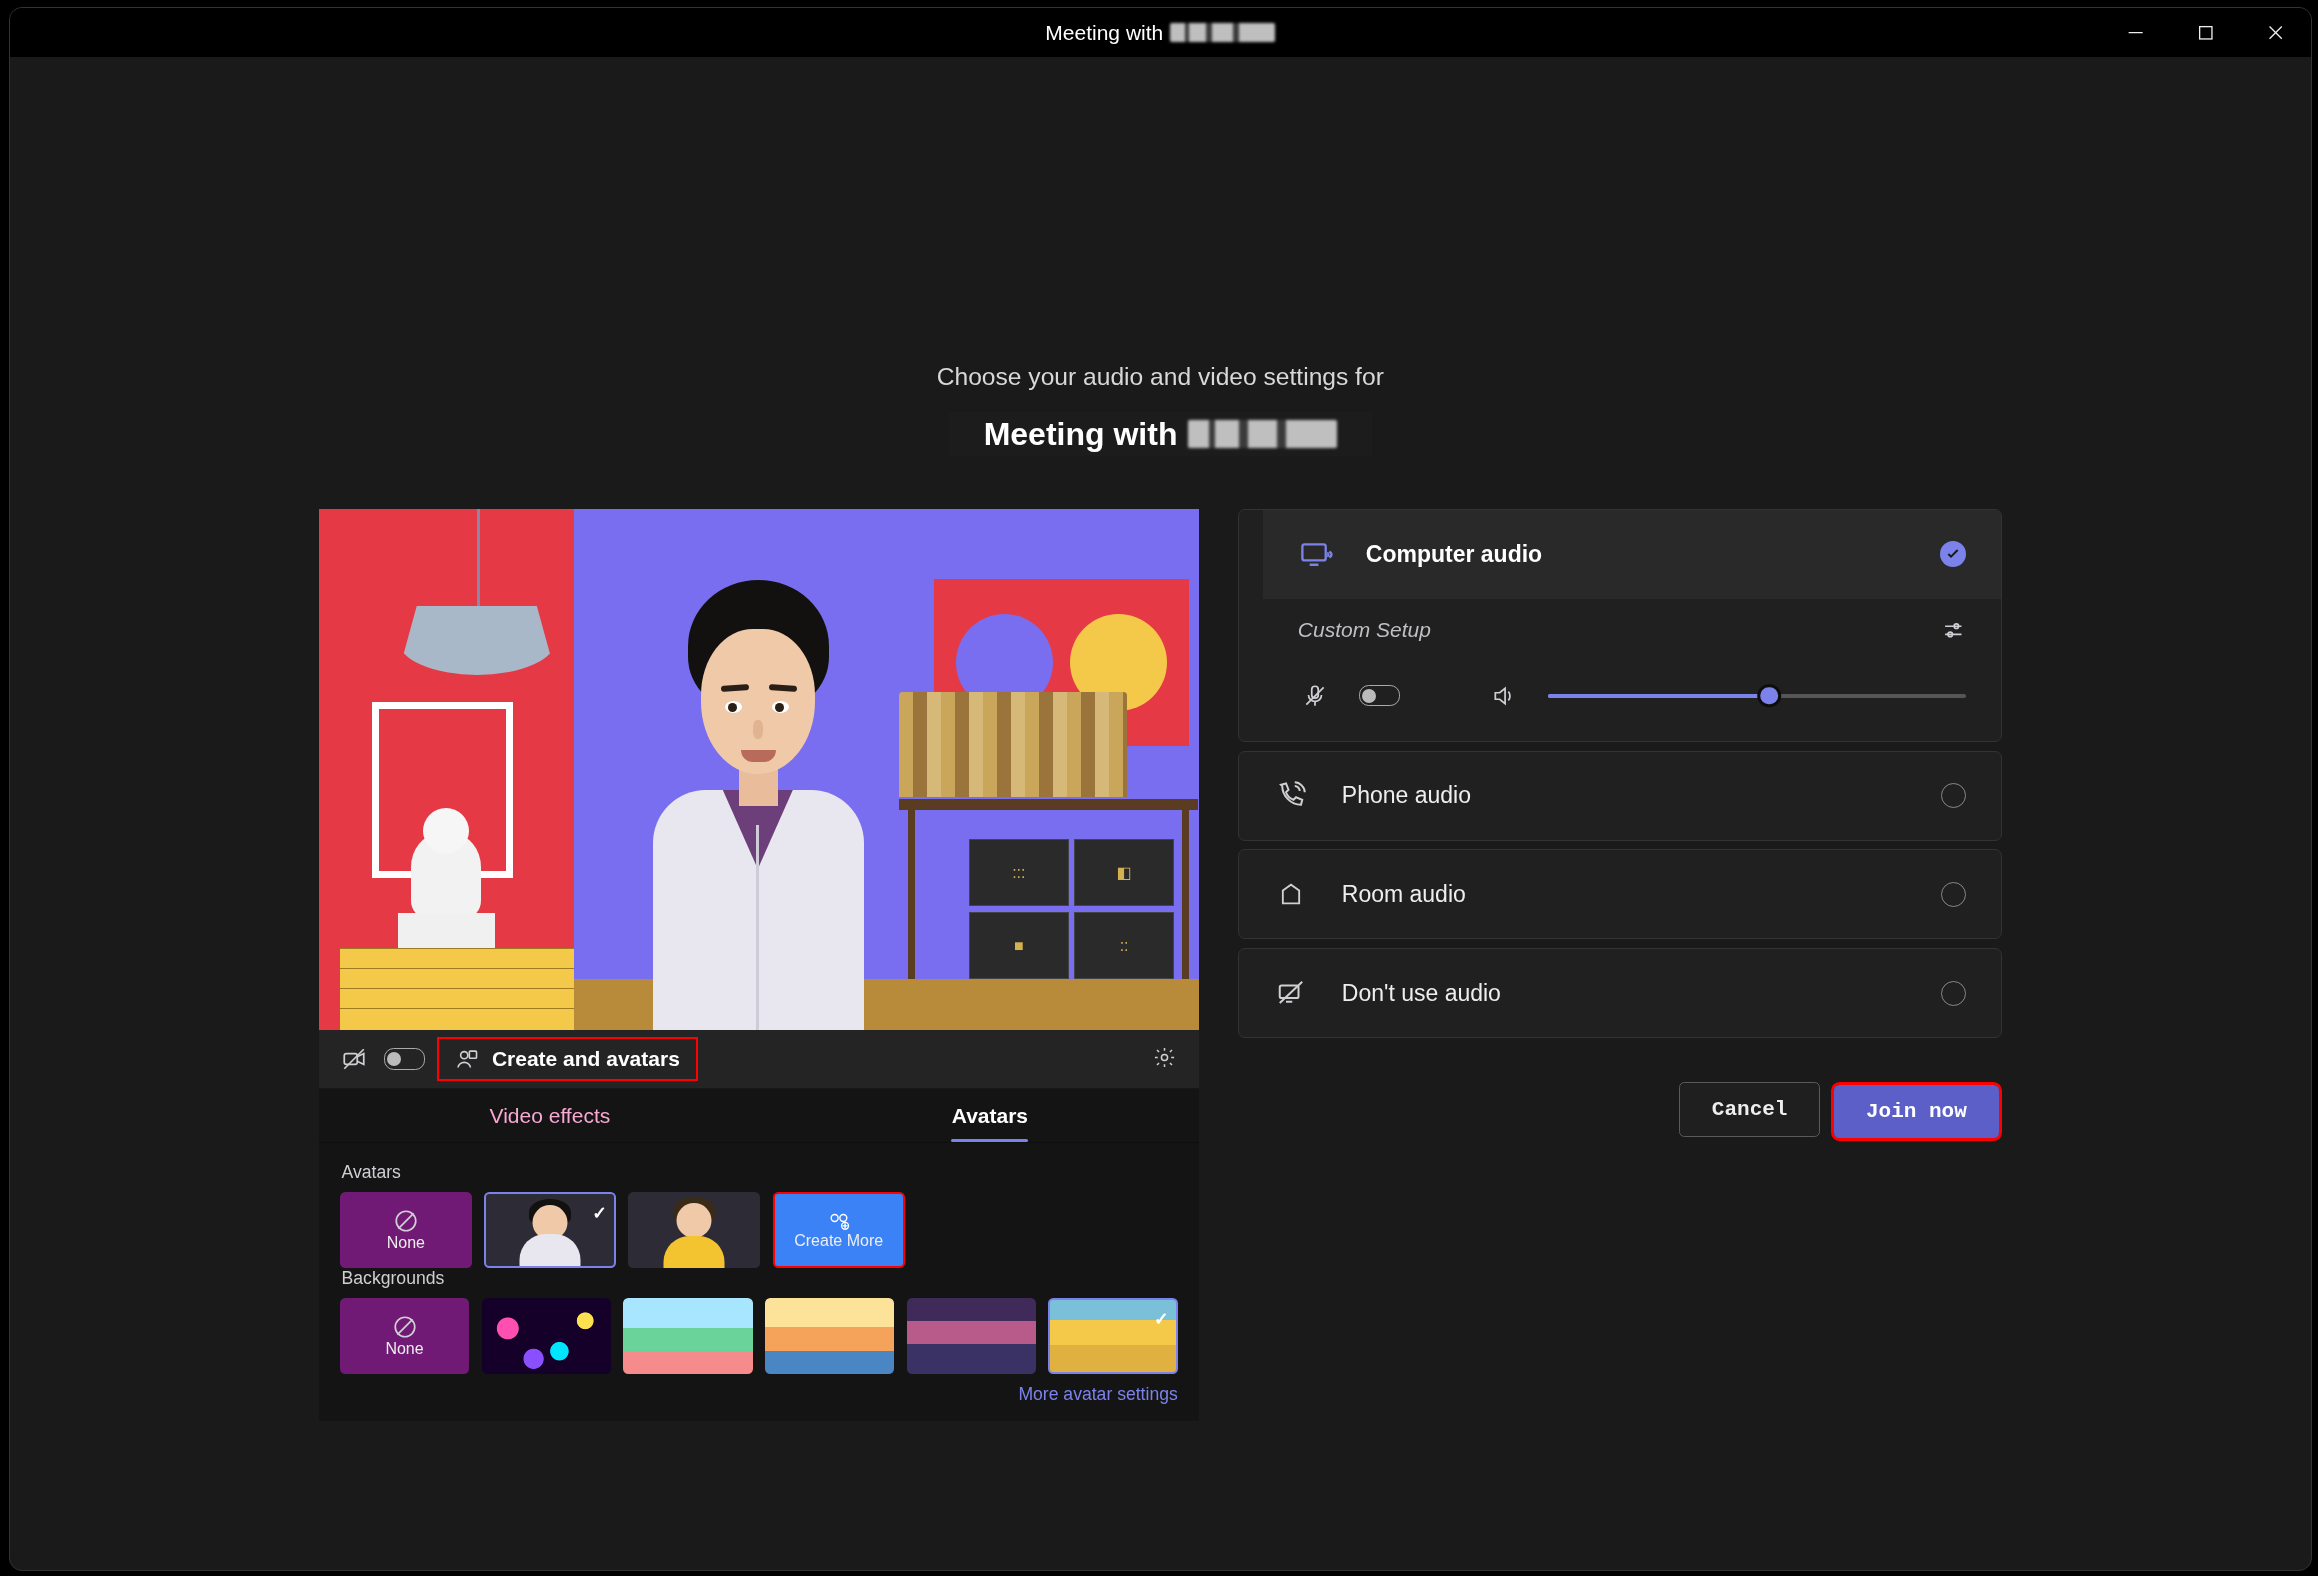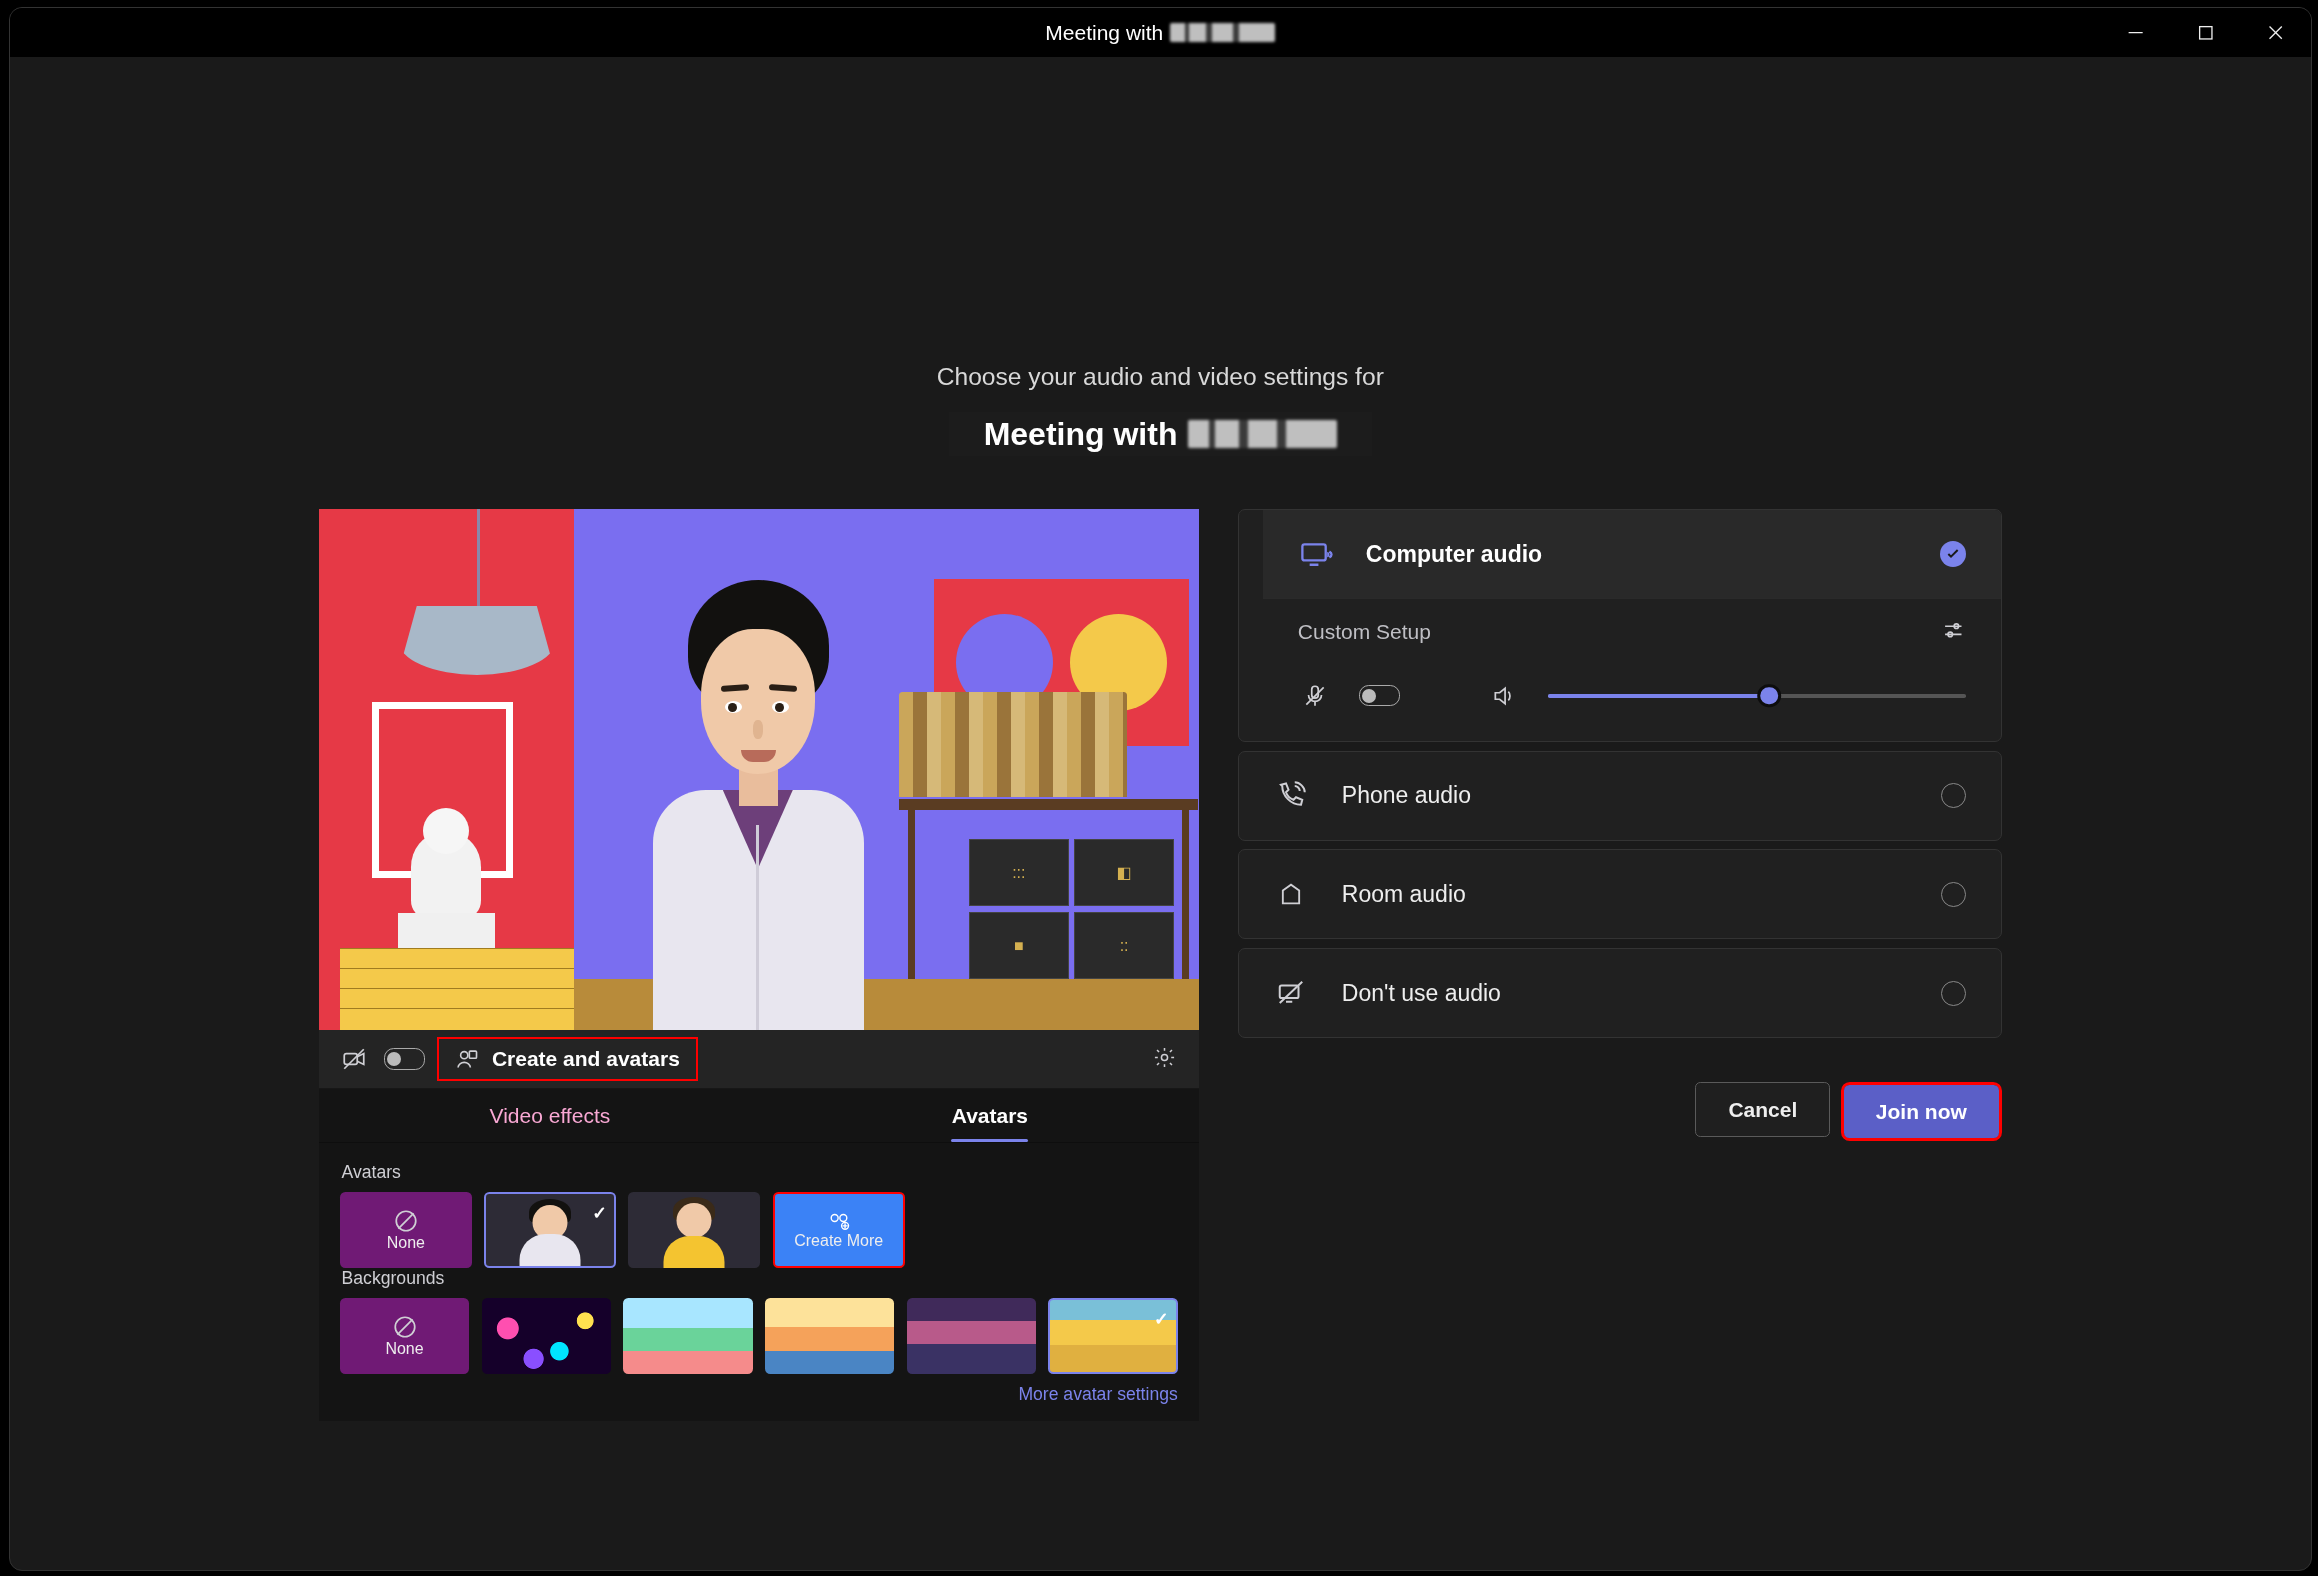--- a/index.html
+++ b/index.html
@@ -519,21 +519,21 @@
     display:inline-block;
   }
   .radio.checked {
     width: 26px; height: 26px;
     border: none;
     background: #7b83eb;
     display:flex; align-items:center; justify-content:center;
     color:#fff;
   }
   .custom-setup { flex-direction: column; align-items: stretch; height: auto; padding: 19.3px 35px 32px 35px; gap: 17.6px; }
-  .cs-row1 { display:flex; justify-content:space-between; align-items:center; }
+  .cs-row1 { display:flex; justify-content:space-between; align-items:flex-start;font-style:italic; }
   .cs-row2 { display:flex; align-items:center; gap: 26px; margin-top: 19.3px;}
   .slider-track {
     flex: 1;
     height: 3.5px;
     background: #555;
     position: relative;
     border-radius: 1.8px;
   }
   .slider-fill {
     position:absolute; left:0; top:0; bottom:0;
@@ -563,20 +563,21 @@
     margin-top: 8.8px;
   }
   .icon-slot { width: 35px; display:flex; justify-content:center; }
   .svg-ico { stroke: #cfcfd4; fill: none; stroke-width: 1.6; }
   .svg-ico.acc { stroke: #7b83eb; }
   .action-row {
     margin-top: 44px;
     display: flex;
     justify-content: flex-end;
     gap: 10.5px;
+    font-family: Liberation Mono, monospace;
   }
   .btn {
     height: 53px;
     padding: 0 32px;
     border-radius: 5.3px;
     font-size: 21px;
     font-weight: 600;
     display: inline-flex;
     align-items: center;
     justify-content: center;

